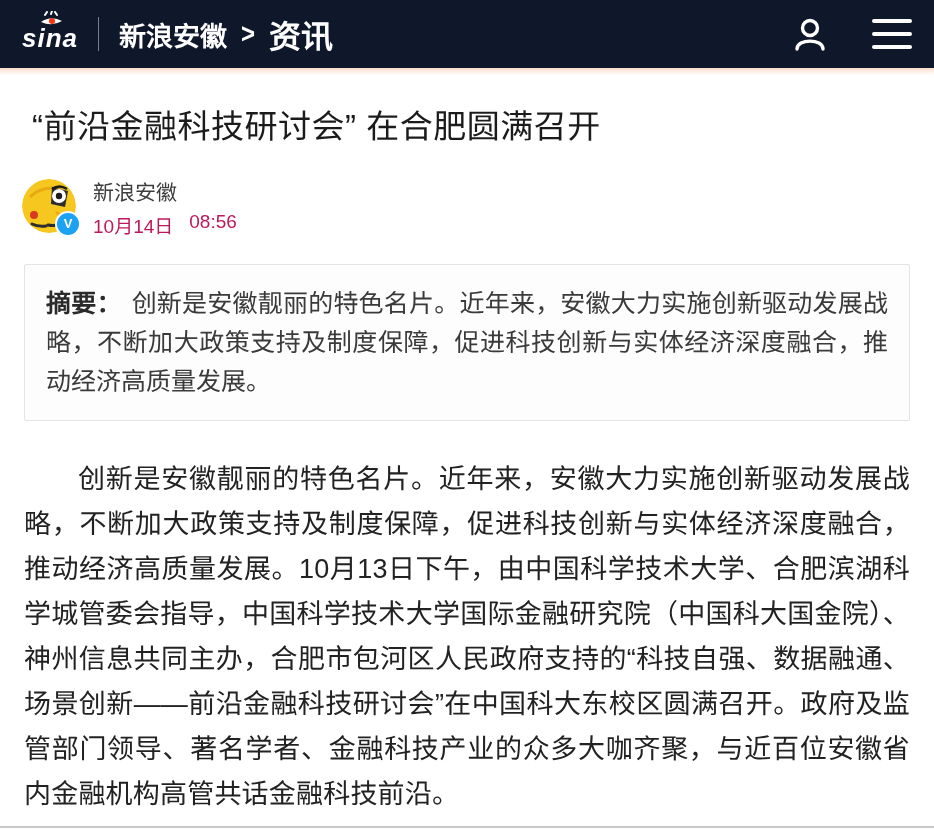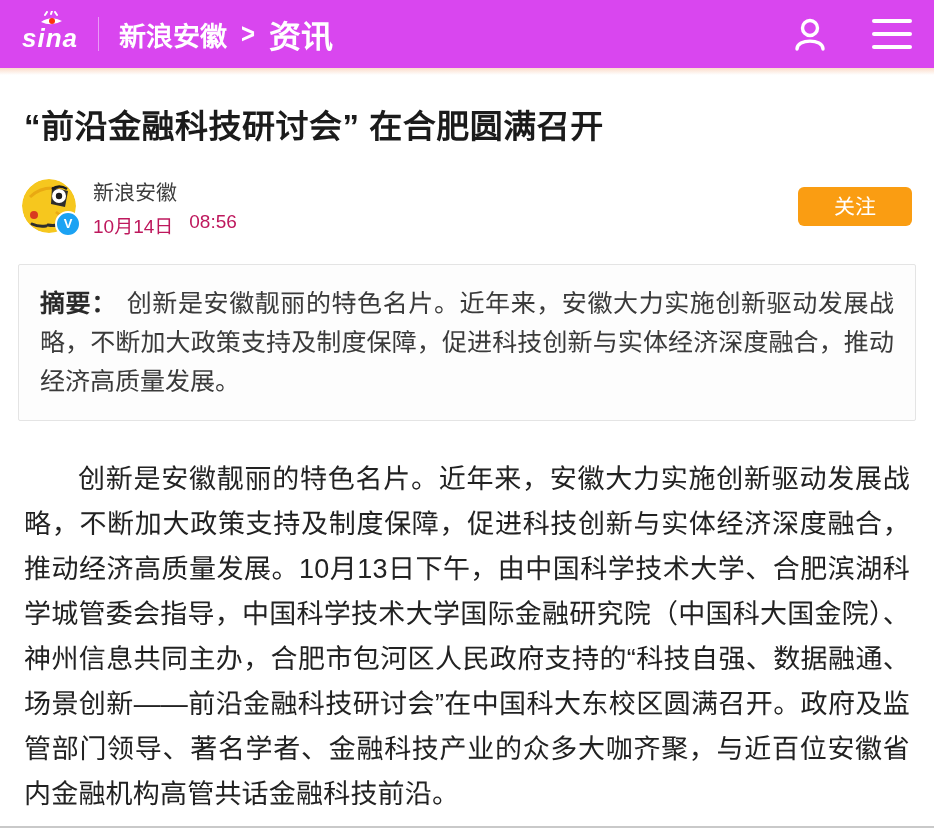--- a/index.html
+++ b/index.html
@@ -4,21 +4,21 @@
 <style>
   html,body{margin:0;padding:0;background:#fff;}
   .page{
     width:934px;height:828px;overflow:hidden;position:relative;
     border-bottom:2px solid #c9c9c9;box-sizing:border-box;
     font-family:"Liberation Sans","DejaVu Sans",sans-serif;
     background:#fff;
   }
   
   .topbar{
-    height:68px;background:#d946ef;display:flex;align-items:center;
+    height:68px;background:#0f172a;display:flex;align-items:center;
     padding:0 22px;box-sizing:border-box;
   }
   .logo{position:relative;display:flex;align-items:flex-end;height:54px;cursor:pointer;}
   .logo .word{
     font-style:italic;font-weight:700;font-size:26px;color:#fff;
     letter-spacing:1px;line-height:1;padding-bottom:10px;
   }
   .logo .eye{position:absolute;top:4px;left:16px;}
   .topbar-divider{
     width:1px;height:34px;background:rgba(255,255,255,.45);margin:0 20px;
@@ -28,21 +28,21 @@
   .crumb .sep{font-size:24px;font-weight:700;margin:0 14px;transform:scaleY(1.15);}
   .crumb .section{font-size:32px;font-weight:600;cursor:pointer;}
   .topbar-right{margin-left:auto;display:flex;align-items:center;gap:44px;}
   .user-icon{cursor:pointer;display:block;}
   .menu-icon{cursor:pointer;display:flex;flex-direction:column;gap:9px;}
   .menu-icon i{display:block;width:40px;height:4px;background:#fff;border-radius:2px;}
   .topbar-shadow{height:7px;background:linear-gradient(#fbdcca,#ffffff);}
 
   
   .title{
-    margin:30px 24px 0;font-size:33px;font-weight:700;color:#1b1b1b;
+    margin:30px 32px 0;font-size:33px;font-weight:400;color:#1b1b1b;
     line-height:1.35;letter-spacing:.5px;
   }
   .author-row{margin:26px 22px 0;display:flex;align-items:center;}
   .avatar-wrap{position:relative;width:56px;height:56px;flex:0 0 auto;cursor:pointer;}
   .avatar{width:54px;height:54px;border-radius:50%;overflow:hidden;display:block;}
   .badge{
     position:absolute;right:-3px;bottom:-2px;width:22px;height:22px;border-radius:50%;
     background:#1ba2f3;border:2px solid #fff;color:#fff;font-size:13px;font-weight:700;
     display:flex;align-items:center;justify-content:center;line-height:1;
   }
@@ -50,21 +50,21 @@
   .author-name{font-size:21px;color:#3d3d3d;cursor:pointer;}
   .author-date{font-size:19px;color:#be185d;display:flex;gap:16px;}
   .follow-btn{
     margin-left:auto;background:#fa9d12;color:#fff;border:none;border-radius:6px;
     font-size:21px;padding:8px 36px;cursor:pointer;line-height:1.1;
     font-family:inherit;
   }
 
   
   .summary-box{
-    margin:26px 18px 0;border:1px solid #e4e4e4;background:#fdfdfd;border-radius:2px;
+    margin:26px 24px 0;border:1px solid #e4e4e4;background:#fdfdfd;border-radius:2px;
     padding:19px 21px;font-size:25px;line-height:39px;color:#3a3a3a;
     text-align:justify;box-sizing:border-box;
   }
   .summary-box .label{font-weight:700;color:#2a2a2a;margin-right:10px;}
 
   
   .article-body{
     margin:36px 24px 0;font-size:27px;line-height:45px;color:#222;
     text-align:justify;text-indent:2em;letter-spacing:.2px;
   }
@@ -121,21 +121,20 @@
         </svg>
         <span class="badge">V</span>
       </div>
       <div class="author-meta">
         <span class="author-name">新浪安徽</span>
         <span class="author-date">
           <span>10月14日</span>
           <span>08:56</span>
         </span>
       </div>
-      <button class="follow-btn">关注</button>
     </div>
 
     <section class="summary-box">
       <span class="label">摘要：</span><span>创新是安徽靓丽的特色名片。近年来，安徽大力实施创新驱动发展战略，不断加大政策支持及制度保障，促进科技创新与实体经济深度融合，推动经济高质量发展。</span>
     </section>
 
     <p class="article-body">创新是安徽靓丽的特色名片。近年来，安徽大力实施创新驱动发展战略，不断加大政策支持及制度保障，促进科技创新与实体经济深度融合，推动经济高质量发展。10月13日下午，由中国科学技术大学、合肥滨湖科学城管委会指导，中国科学技术大学国际金融研究院（中国科大国金院）、神州信息共同主办，合肥市包河区人民政府支持的“科技自强、数据融通、场景创新——前沿金融科技研讨会”在中国科大东校区圆满召开。政府及监管部门领导、著名学者、金融科技产业的众多大咖齐聚，与近百位安徽省内金融机构高管共话金融科技前沿。</p>
   </main>
 
 </div>

